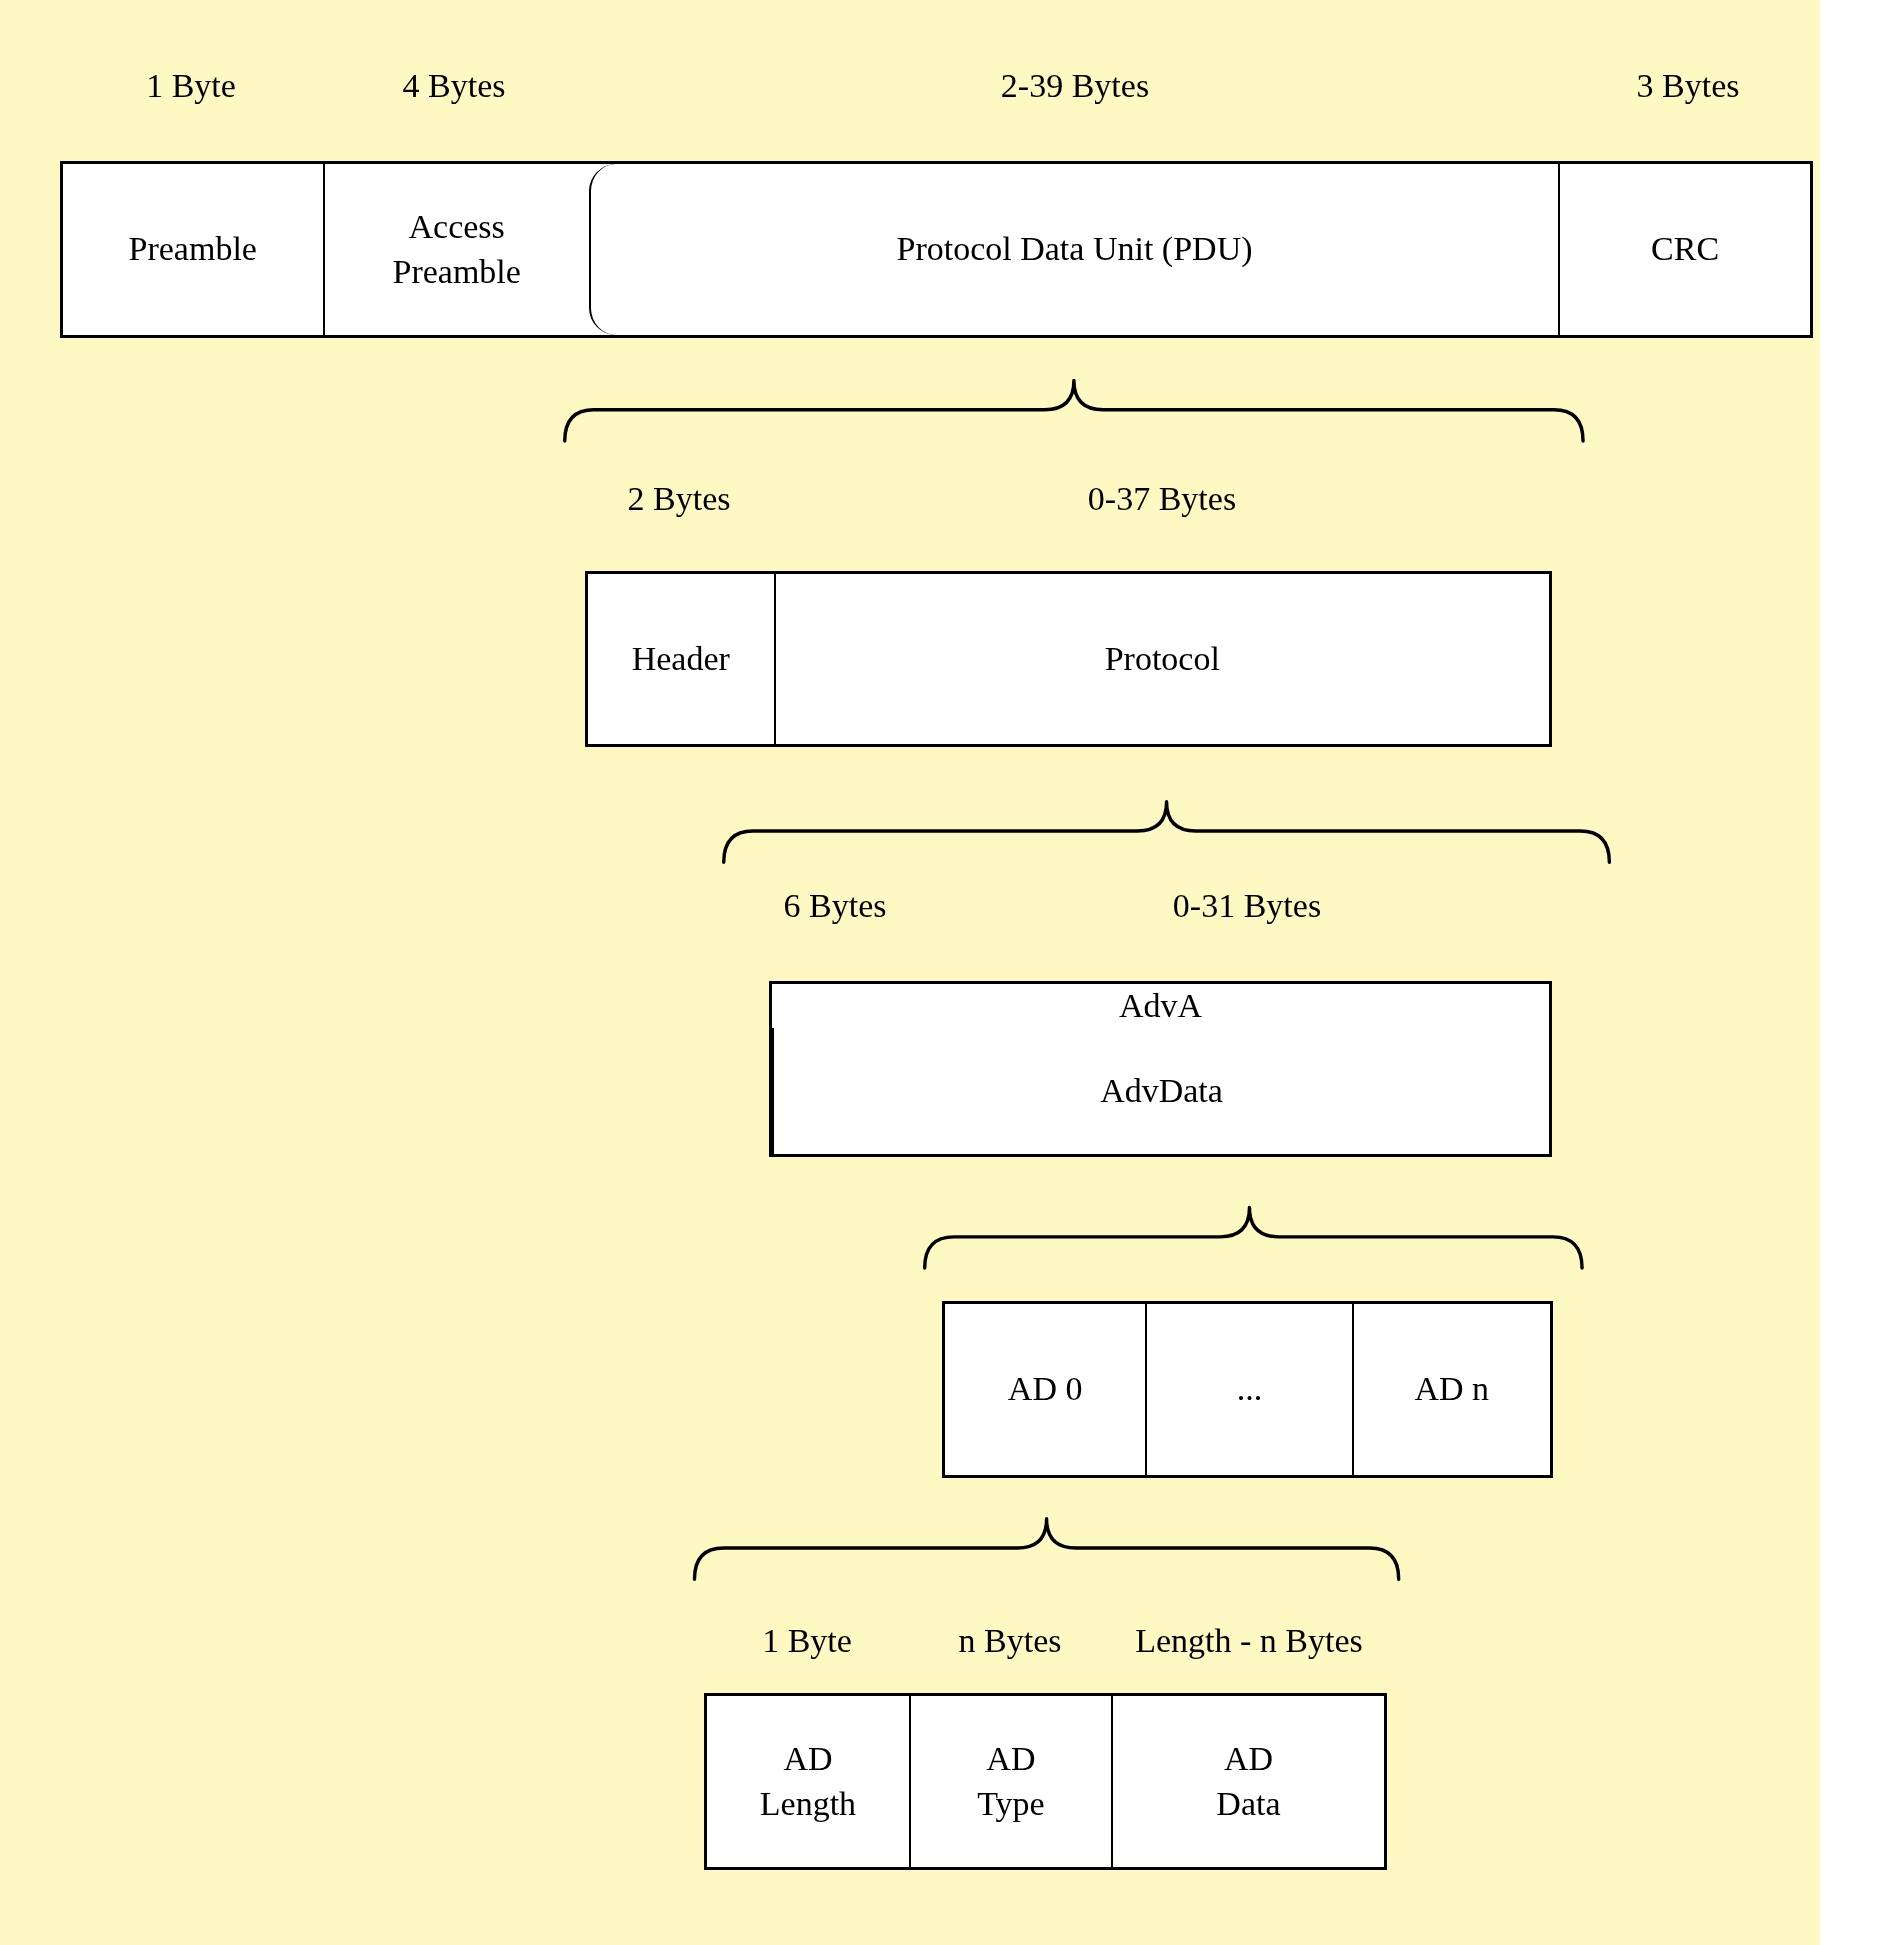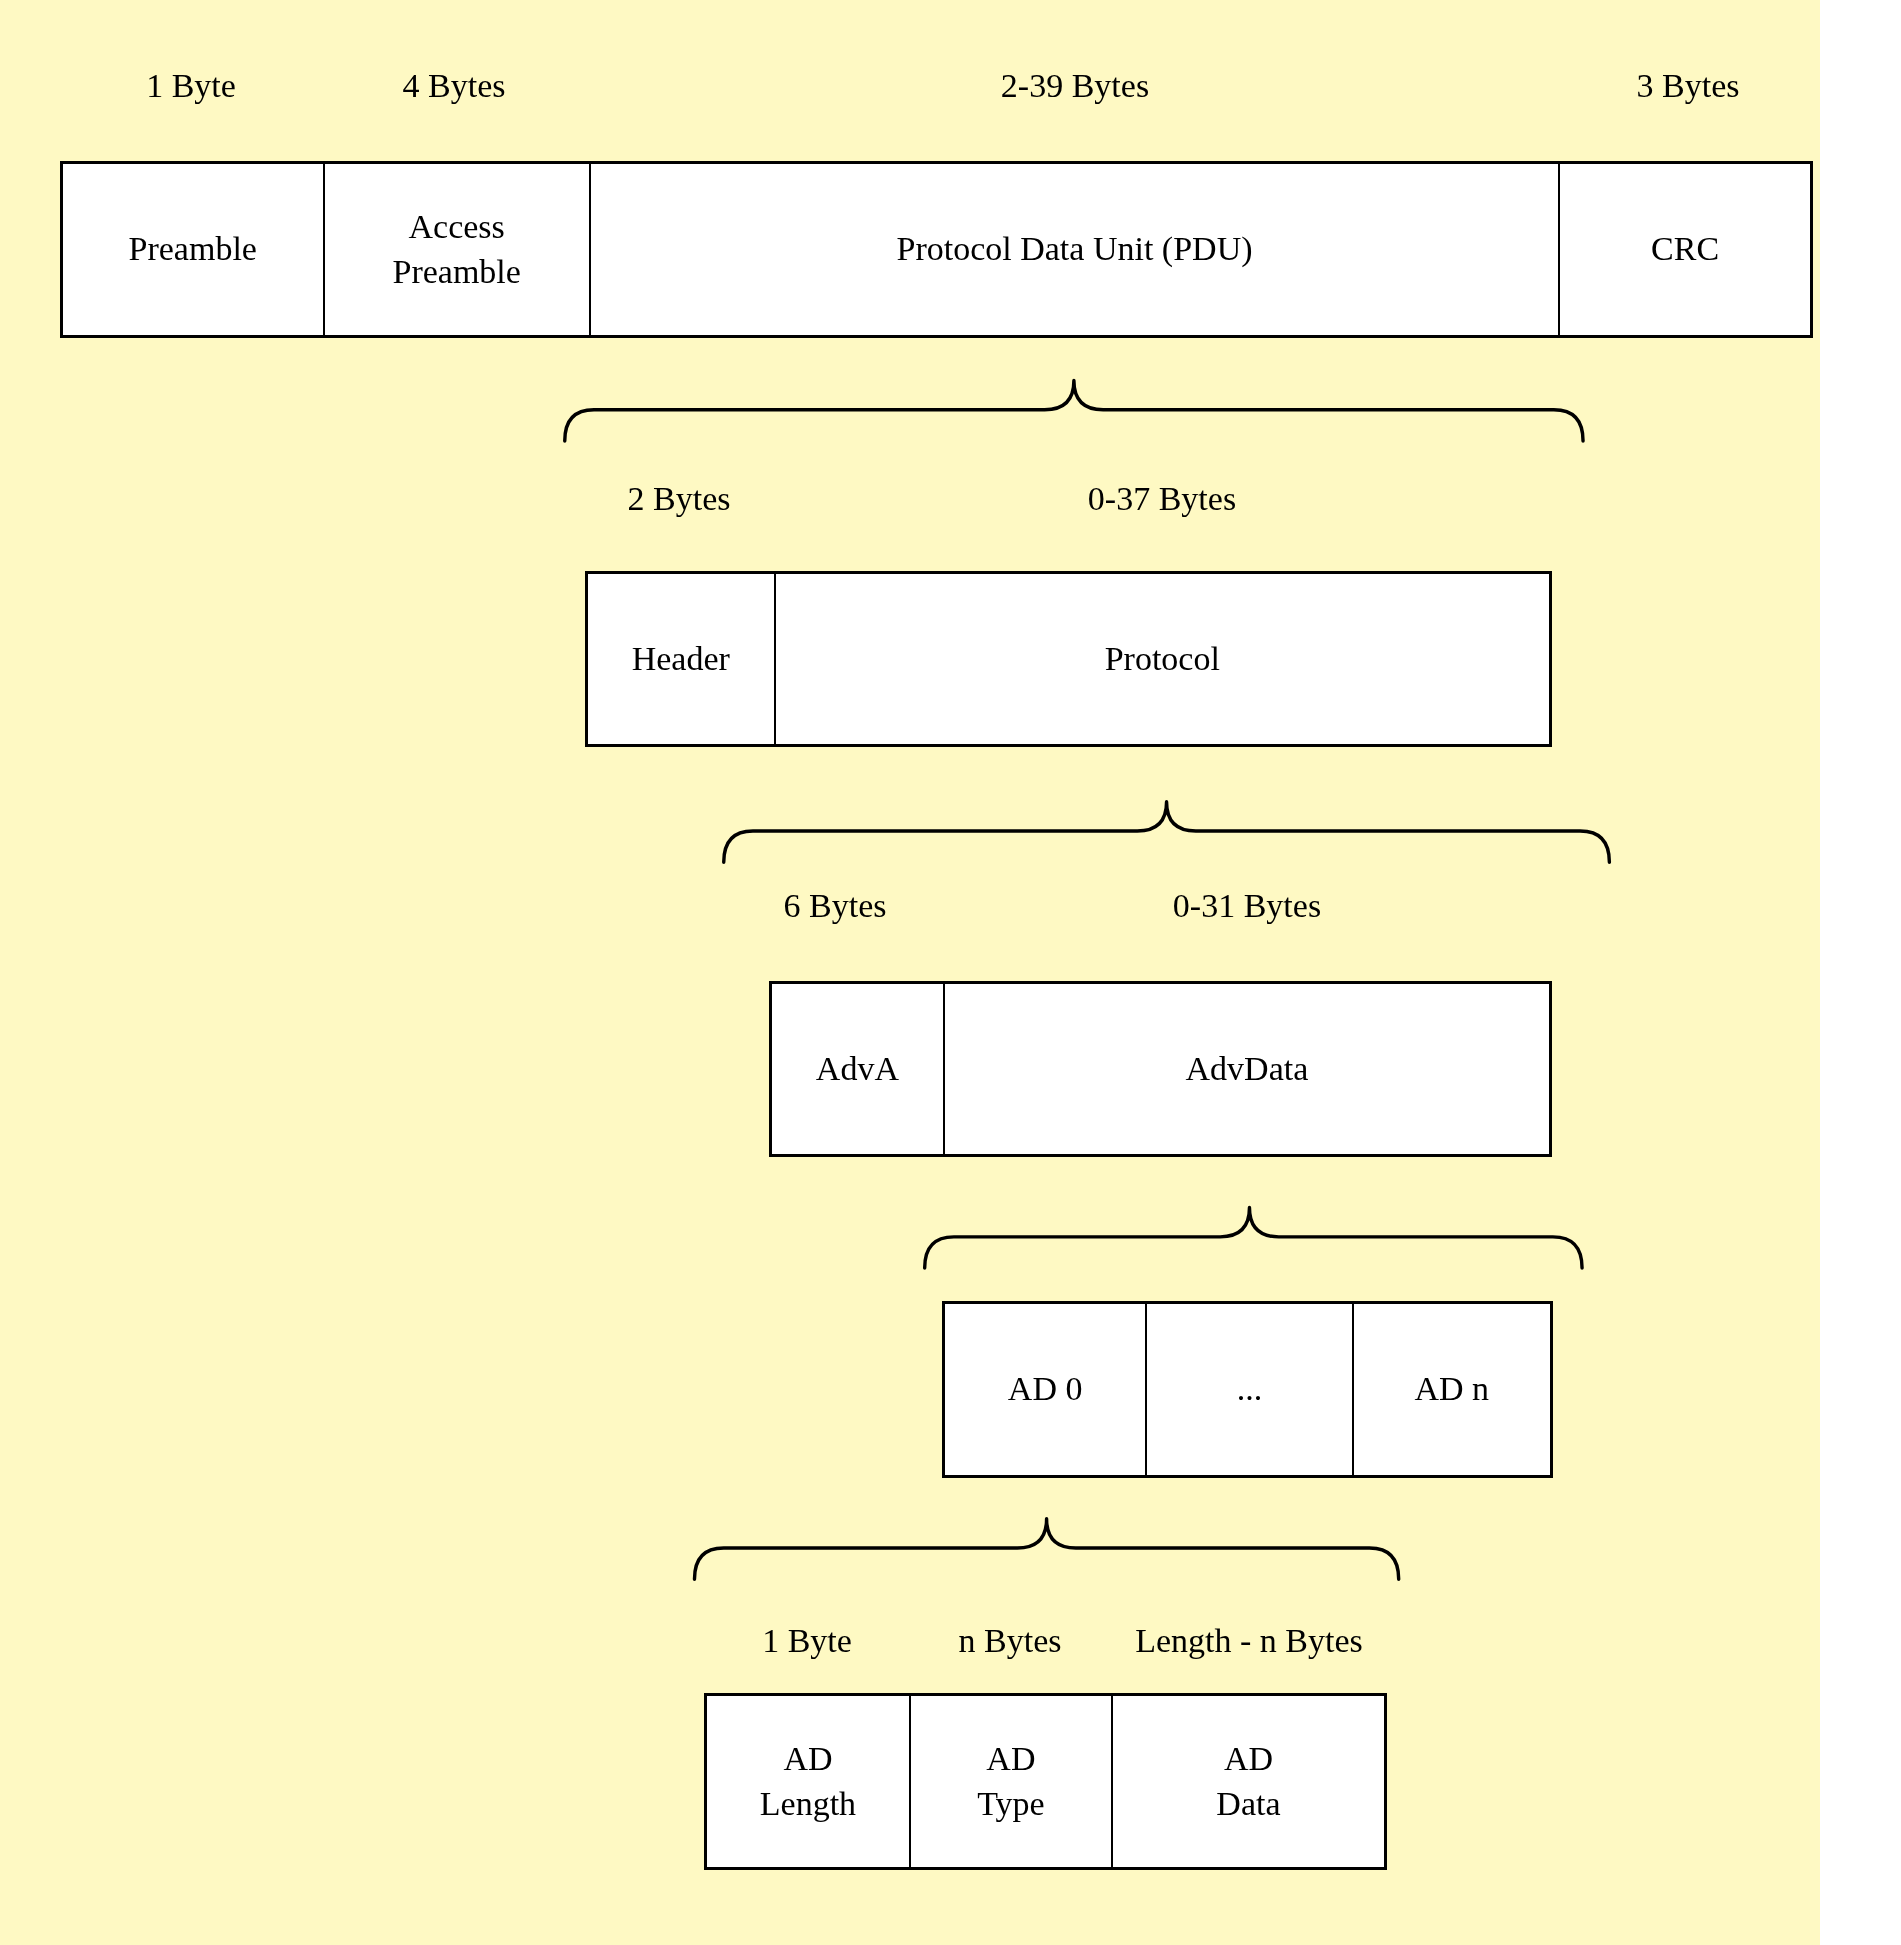--- a/index.html
+++ b/index.html
@@ -64,36 +64,36 @@
 
   <div class="dim-label" style="left:191px; top:65px;">1 Byte</div>
   <div class="dim-label" style="left:454px; top:65px;">4 Bytes</div>
   <div class="dim-label" style="left:1075px; top:65px;">2-39 Bytes</div>
   <div class="dim-label" style="left:1688px; top:65px;">3 Bytes</div>
 
   <div class="box" style="left:60px; top:161px; width:1753px; height:177px;">
     <div class="cell" style="flex:268 0 0;">Preamble</div>
     <div class="cell" style="flex:273 0 0;">Access
 Preamble</div>
-    <div class="cell" style="flex:999 0 0;">Protocol Data Unit (PDU)</div>
+    <div class="cell" style="flex:999 0 0;border-radius:27px;">Protocol Data Unit (PDU)</div>
     <div class="cell" style="flex:258 0 0;">CRC</div>
   </div>
 
   <div class="dim-label" style="left:679px; top:478px;">2 Bytes</div>
   <div class="dim-label" style="left:1162px; top:478px;">0-37 Bytes</div>
 
   <div class="box" style="left:585px; top:571px; width:967px; height:176px;">
     <div class="cell" style="flex:192 0 0;">Header</div>
     <div class="cell" style="flex:800 0 0;">Protocol</div>
   </div>
 
   <div class="dim-label" style="left:835px; top:885px;">6 Bytes</div>
   <div class="dim-label" style="left:1247px; top:885px;">0-31 Bytes</div>
 
-  <div class="box" style="left:769px; top:981px; width:783px; height:176px;">
+  <div class="box" style="left:769px; top:981px; width:783px; height:176px;flex-direction:column;">
     <div class="cell" style="flex:177 0 0;">AdvA</div>
     <div class="cell" style="flex:626 0 0;">AdvData</div>
   </div>
 
   <div class="box" style="left:942px; top:1301px; width:611px; height:177px;">
     <div class="cell" style="flex:209 0 0;">AD 0</div>
     <div class="cell" style="flex:213 0 0;">...</div>
     <div class="cell" style="flex:205 0 0;">AD n</div>
   </div>
 

